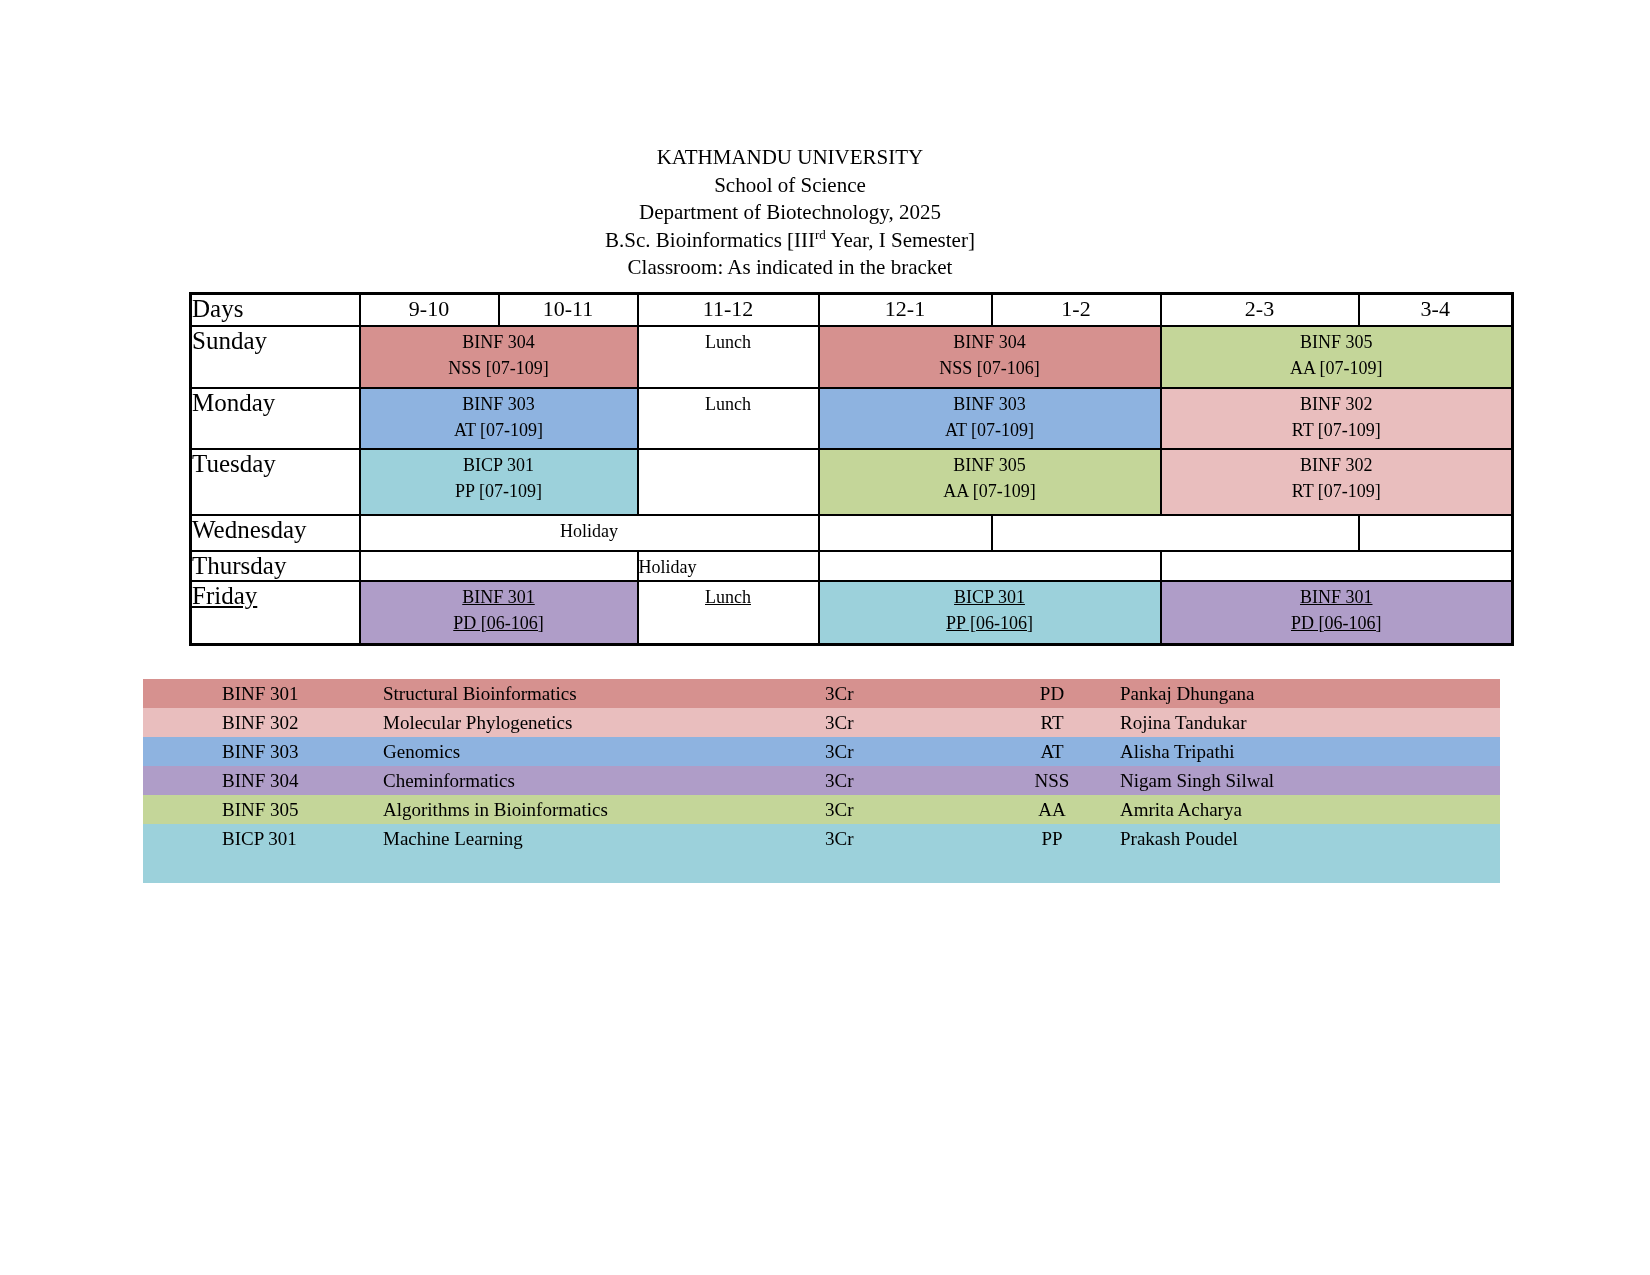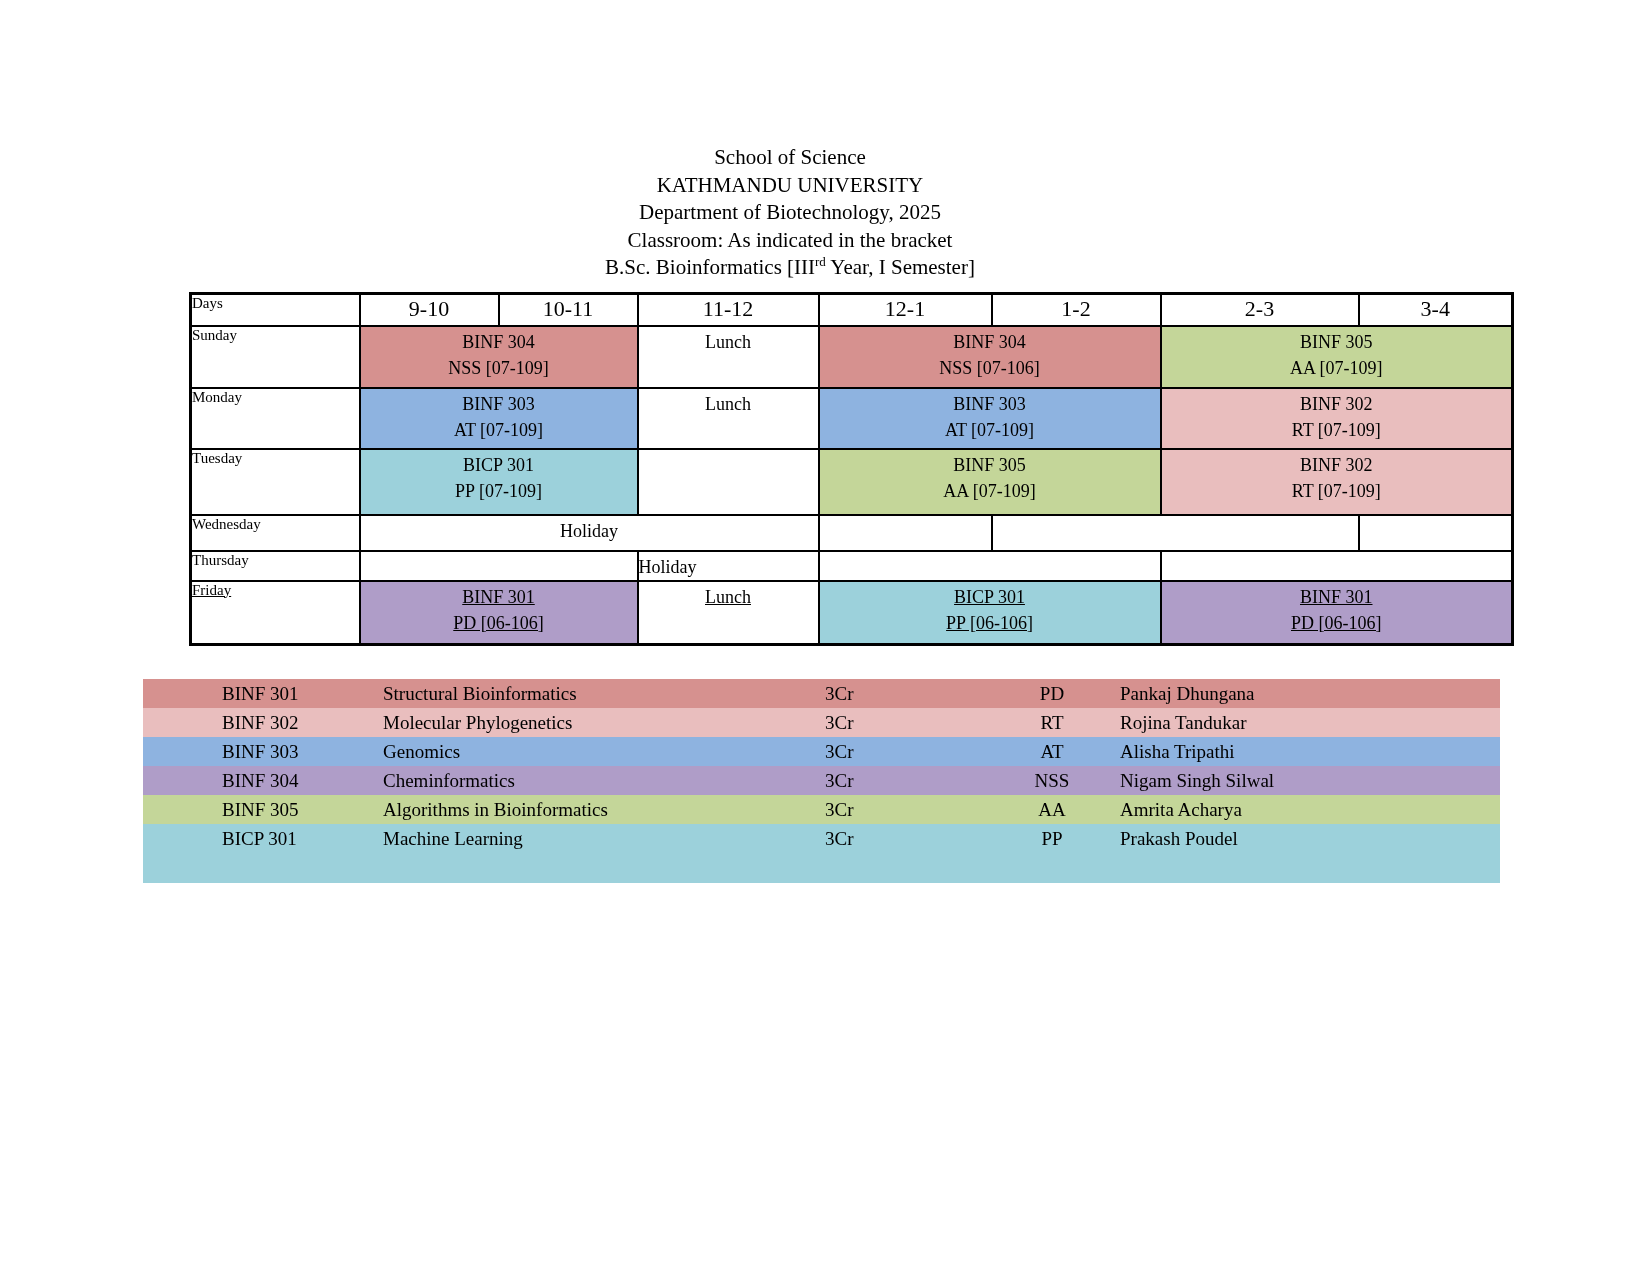--- a/index.html
+++ b/index.html
@@ -31,21 +31,21 @@
     overflow:hidden;
   }
   tr.hdr{height:32px;}
   tr.r-sun{height:62px;}
   tr.r-mon{height:61px;}
   tr.r-tue{height:66px;}
   tr.r-wed{height:36px;padding-left:9px;}
   tr.r-thu{height:30px;padding-left:28px;}
   tr.r-fri{height:64px;text-decoration:underline;}
   .th-days, .day{
-    text-align:left;font-size:15px;padding:2px 0 0 8px;margin-left:11px;
+    text-align:left;font-size:25px;padding:2px 0 0 8px;margin-left:11px;
   }
   .th-time{text-align:center;font-size:22px;line-height:28px;}
   .slot{text-align:center;font-size:18px;}
   .slot div{line-height:26px;}
   .slot .l1{padding-top:2px;}
   .slot-left{text-align:left;padding-left:9px;}
   
   .legend{
     position:absolute;left:143px;top:679px;width:1357px;
     font-size:19px;
@@ -56,25 +56,25 @@
   .lg-code{left:79px;}
   .lg-name{left:240px;}
   .lg-cr{left:682px;}
   .lg-init{left:874px;width:70px;text-align:center;}
   .lg-instr{left:977px;}
 </style>
 </head>
 <body>
 
 <div class="heading">
+  <div>KATHMANDU UNIVERSITY</div>
   <div>School of Science</div>
-  <div>KATHMANDU UNIVERSITY</div>
   <div>Department of Biotechnology, 2025</div>
+  <div><span>B.Sc. Bioinformatics [III</span><sup>rd</sup><span> Year, I Semester]</span></div>
   <div>Classroom: As indicated in the bracket</div>
-  <div><span>B.Sc. Bioinformatics [III</span><sup>rd</sup><span> Year, I Semester]</span></div>
 </div>
 
 <table class="timetable">
   <colgroup>
     <col style="width:169px">
       <col style="width:139px">
       <col style="width:139px">
       <col style="width:181px">
     <col style="width:173px">
       <col style="width:169px">

